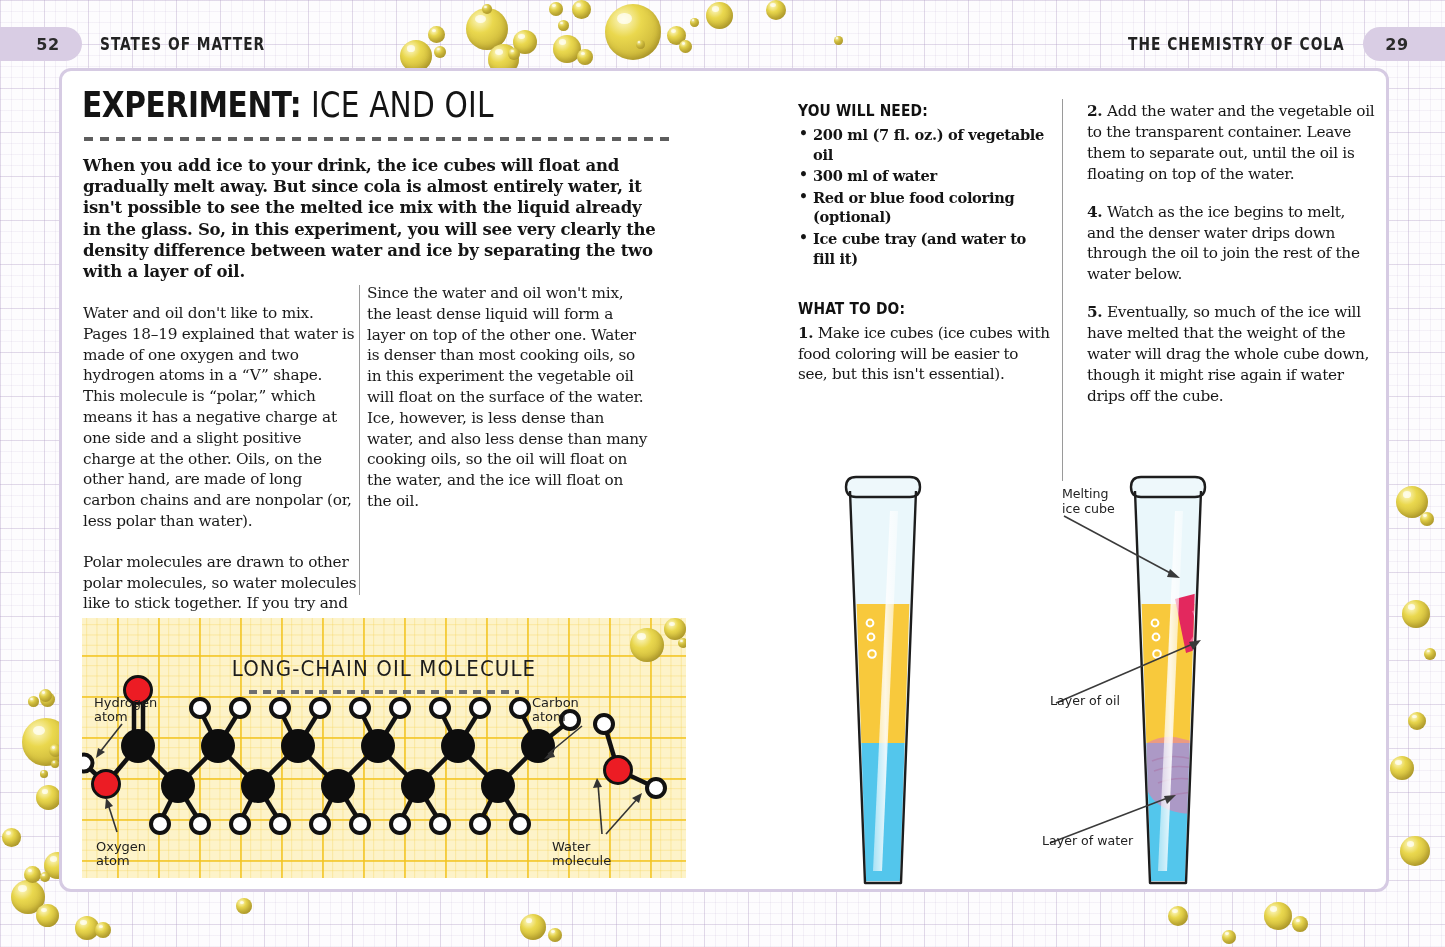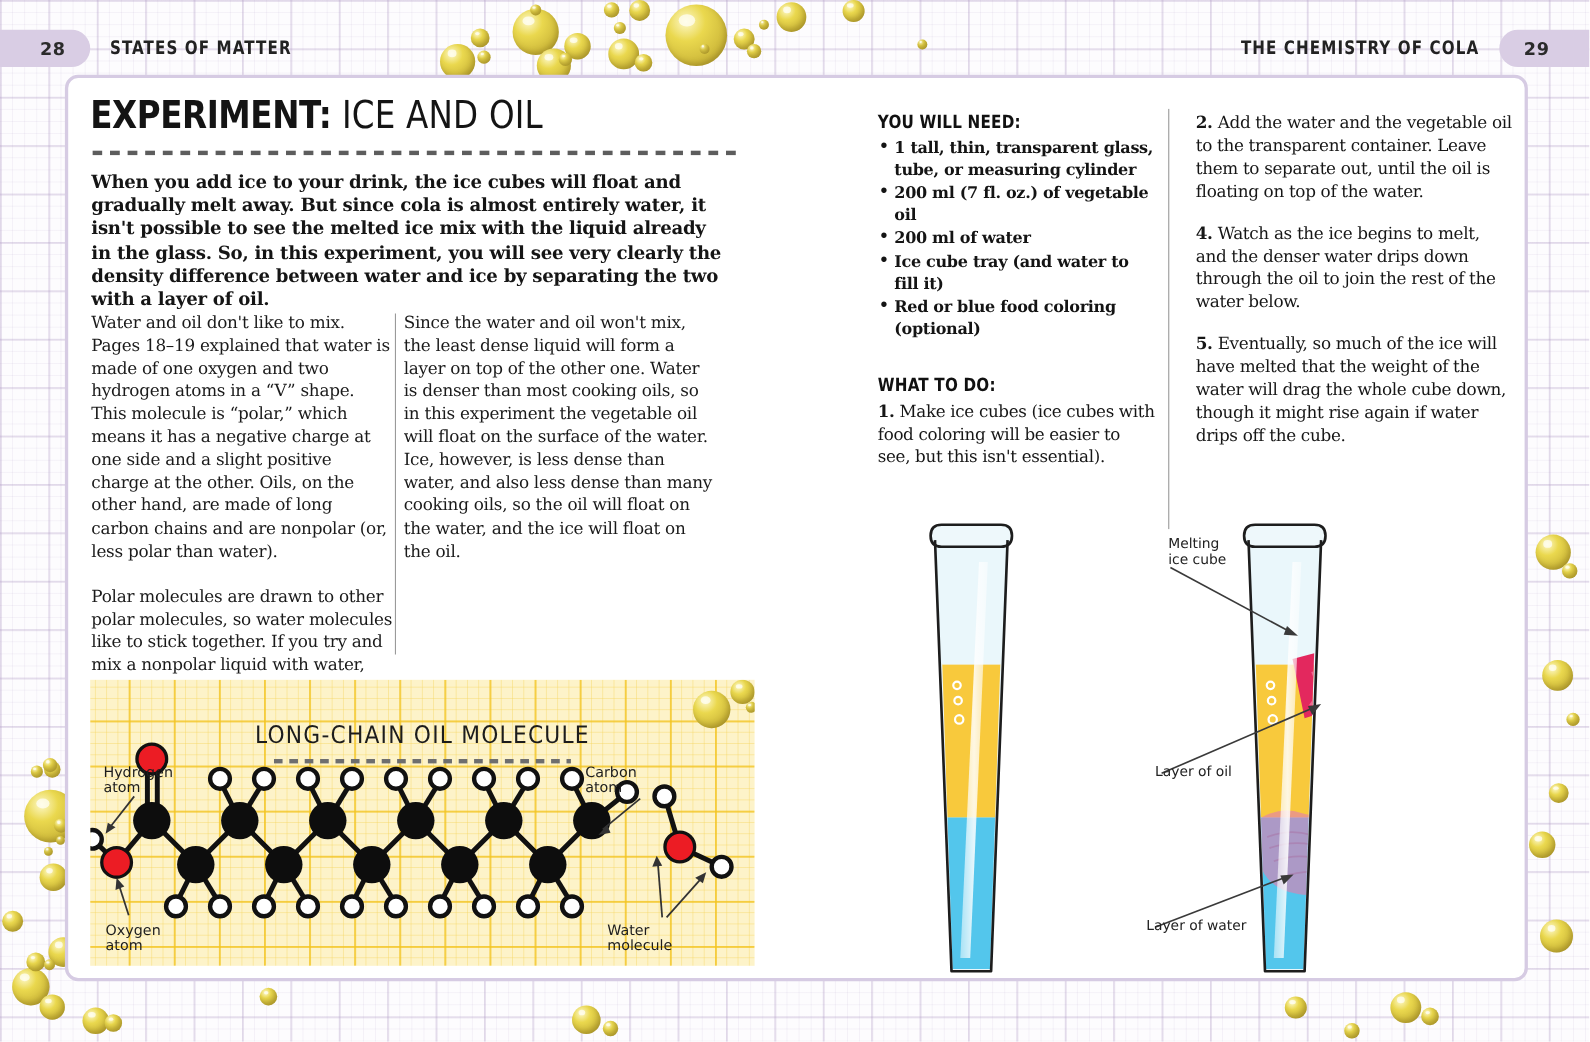--- a/index.html
+++ b/index.html
@@ -74,21 +74,21 @@
     font-size:16.5px;line-height:21.2px;color:#151515;
     letter-spacing:-.25px;
   }
 
   
   .bodycol{
     position:absolute;top:212px;
     font-family:"DejaVu Serif",serif;font-size:15.3px;line-height:20.8px;
     color:#1a1a1a;letter-spacing:-.25px;
   }
-  #bodycol-1{left:21px;width:274px;}
+  #bodycol-1{left:21px;width:274px;margin-top:20px;}
   #bodycol-2{left:305px;width:281px;}
   .bodycol p{margin:0 0 20px 0;}
   #col-divider{
     position:absolute;left:297px;top:214px;width:1px;height:310px;background:#9a9a9a;
   }
 
   
   #right-divider{
     position:absolute;left:1000px;top:28px;width:1px;height:382px;background:#9a9a9a;
   }
@@ -243,21 +243,21 @@
   <div class="bubble" style="left:1222px;top:930px;width:14px;height:14px;"></div>
 </div>
 
 <div>
   <div class="bubble" style="left:520px;top:914px;width:26px;height:26px;"></div>
   <div class="bubble" style="left:548px;top:928px;width:14px;height:14px;"></div>
   <div class="bubble" style="left:236px;top:898px;width:16px;height:16px;"></div>
 </div>
 
 <div class="runhead" id="runhead-left">
-  <span class="pagepill">28</span>
+  <span class="pagepill">52</span>
   <span class="ttl">STATES OF MATTER</span>
 </div>
 <div class="runhead right" id="runhead-right">
   <span class="ttl"><span>THE CHEMISTRY OF </span><span class="bold-word">COLA</span></span>
   <span class="pagepill">29</span>
 </div>
 
 <div id="card">
 
   <div id="headline">
@@ -274,25 +274,24 @@
   </div>
   <div class="bodycol" id="bodycol-2">
     <p>Since the water and oil won't mix, the least dense liquid will form a layer on top of the other one. Water is denser than most cooking oils, so in this experiment the vegetable oil will float on the surface of the water. Ice, however, is less dense than water, and also less dense than many cooking oils, so the oil will float on the water, and the ice will float on the oil.</p>
   </div>
 
   <div id="right-divider"></div>
 
   <div id="needcol">
     <div class="subhead">YOU WILL NEED:</div>
     <ul id="needlist">
-      <li>1 tall, thin, transparent glass, tube, or measuring cylinder</li>
       <li>200 ml (7 fl. oz.) of vegetable oil</li>
-      <li>200 ml of water</li>
+      <li>300 ml of water</li>
+      <li>Red or blue food coloring (optional)</li>
       <li>Ice cube tray (and water to fill it)</li>
-      <li>Red or blue food coloring (optional)</li>
     </ul>
     <div class="subhead" id="whattodo-head">WHAT TO DO:</div>
     <p id="whattodo-p"><span class="stepnum">1.</span><span> Make ice cubes (ice cubes with food coloring will be easier to see, but this isn't essential).</span></p>
   </div>
 
   <div id="stepscol">
     <p><span class="stepnum">2.</span><span> Add the water and the vegetable oil to the transparent container. Leave them to separate out, until the oil is floating on top of  the water.</span></p>
     <p><span class="stepnum">4.</span><span> Watch as the ice begins to melt, and the denser water drips down through the oil to join the rest of the water below.</span></p>
     <p><span class="stepnum">5.</span><span> Eventually, so much of the ice will have melted that the weight of the water will drag the whole cube down, though it might rise again if water drips off the cube.</span></p>
   </div>

